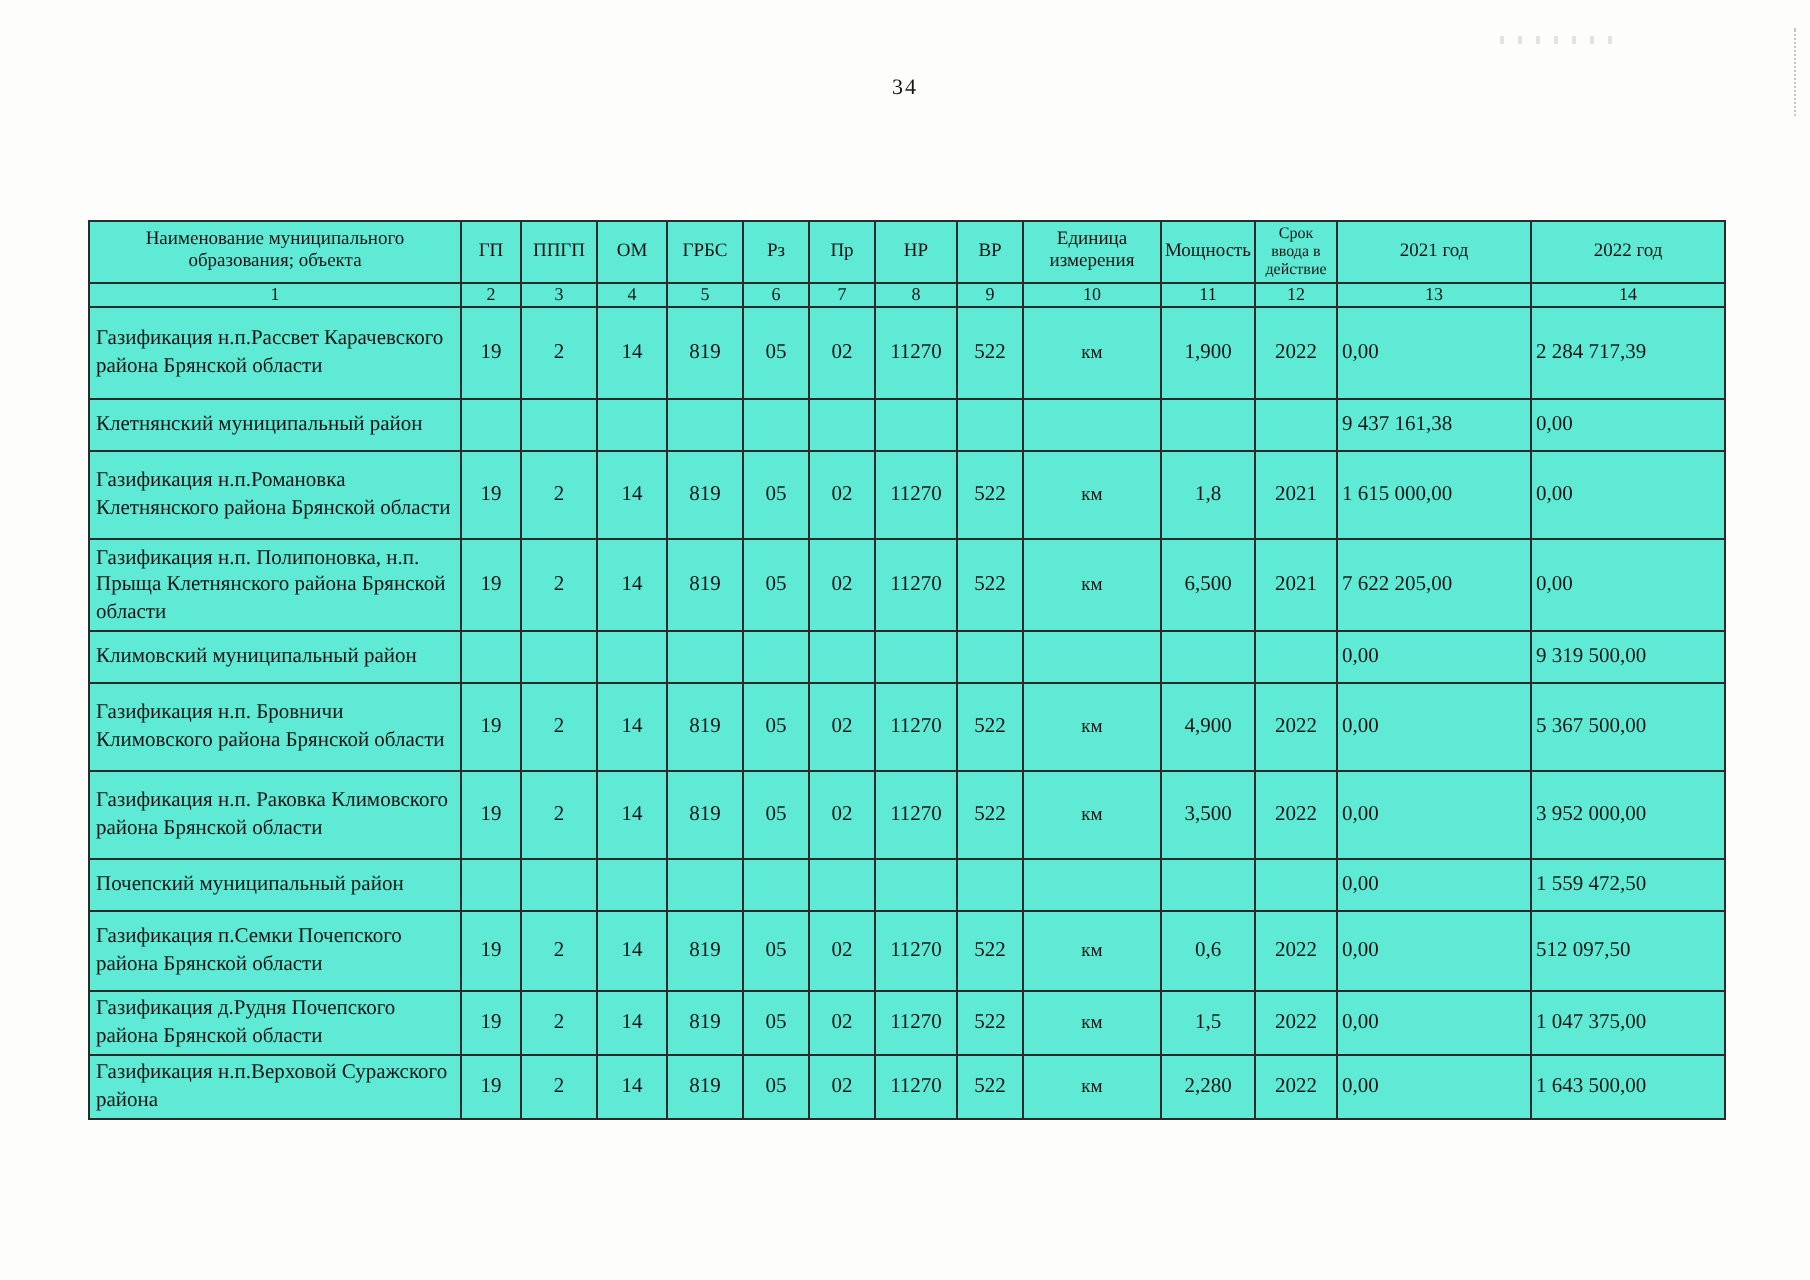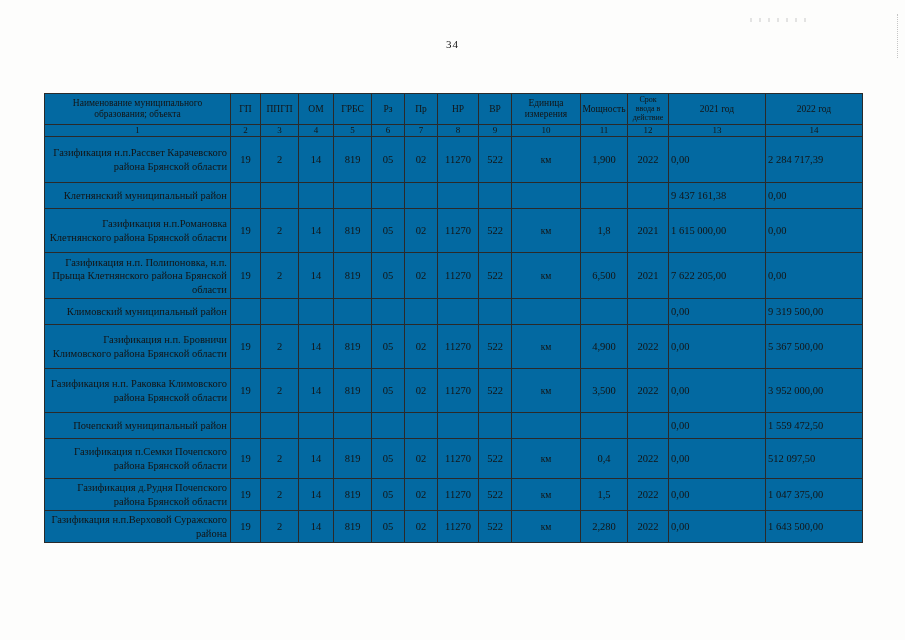--- a/index.html
+++ b/index.html
@@ -18,41 +18,41 @@
   .artifact-dotline {
     position:absolute; right:7px; top:14px; width:1px; height:44px;
     border-left:1px dotted #9a9a9a; opacity:.55;
   }
   .artifact-smudge {
     position:absolute; right:95px; top:18px; width:60px; height:4px;
     background:repeating-linear-gradient(90deg,#c9c9c9 0 2px, transparent 2px 9px);
     opacity:.5;
   }
   table.doc-table {
-    position:absolute; left:44px; top:93px; width:818px;
+    position:absolute; left:44px; top:110px; width:818px;
     border-collapse:collapse; table-layout:fixed;
-    background:#0369a1;
+    background:#5eead4;
   }
   th, td { border:1px solid #2a2a2a; overflow:hidden; }
   thead tr.hdr-row { height:31px; }
   th.hdr {
     font-weight:normal; font-size:9.5px; text-align:center;
     vertical-align:middle; padding:2px 1px; line-height:1.15;
   }
   th.hdr-small { font-size:8px; line-height:1.1; }
   td.numcell {
     font-size:9px; text-align:center; padding:0; height:12px; line-height:11px;
   }
   tbody td {
     font-size:10.5px; line-height:1.28; vertical-align:middle; padding:2px 2px;
   }
   .c-left { text-align:left; }
   .c-center { text-align:center; }
   .c-right { padding-right:4px !important; }
-  .namecell { padding:2px 3px !important;text-align:right; }
+  .namecell { padding:2px 3px !important; }
   tbody td.unitcell { font-size:9.5px; }
   tbody tr:nth-child(1) td  { height:46px; }
   tbody tr:nth-child(2) td  { height:26px; }
   tbody tr:nth-child(3) td  { height:44px; }
   tbody tr:nth-child(4) td  { height:46px; }
   tbody tr:nth-child(5) td  { height:26px; }
   tbody tr:nth-child(6) td  { height:44px; }
   tbody tr:nth-child(7) td  { height:44px; }
   tbody tr:nth-child(8) td  { height:26px; }
   tbody tr:nth-child(9) td  { height:40px; }
@@ -251,21 +251,21 @@
         <td class="c-left namecell">Газификация п.Семки  Почепского района Брянской области</td>
         <td class="c-center">19</td>
         <td class="c-center">2</td>
         <td class="c-center">14</td>
         <td class="c-center">819</td>
         <td class="c-center">05</td>
         <td class="c-center">02</td>
         <td class="c-center">11270</td>
         <td class="c-center">522</td>
         <td class="c-center unitcell">км</td>
-        <td class="c-center">0,4</td>
+        <td class="c-center">0,6</td>
         <td class="c-center">2022</td>
         <td class="c-right">0,00</td>
         <td class="c-right">512 097,50</td>
       </tr>
       <tr>
         <td class="c-left namecell">Газификация д.Рудня  Почепского района Брянской области</td>
         <td class="c-center">19</td>
         <td class="c-center">2</td>
         <td class="c-center">14</td>
         <td class="c-center">819</td>

